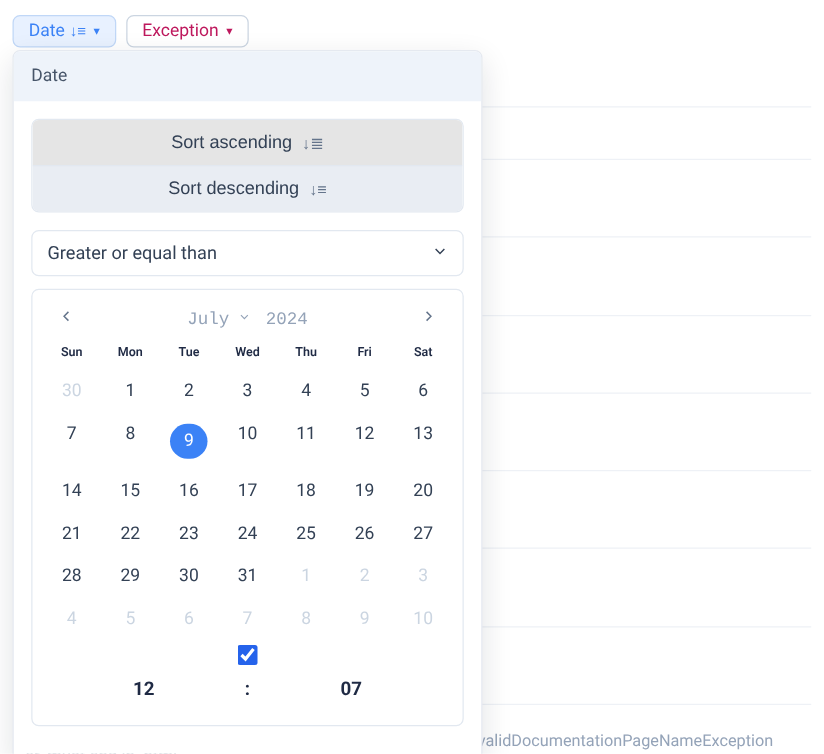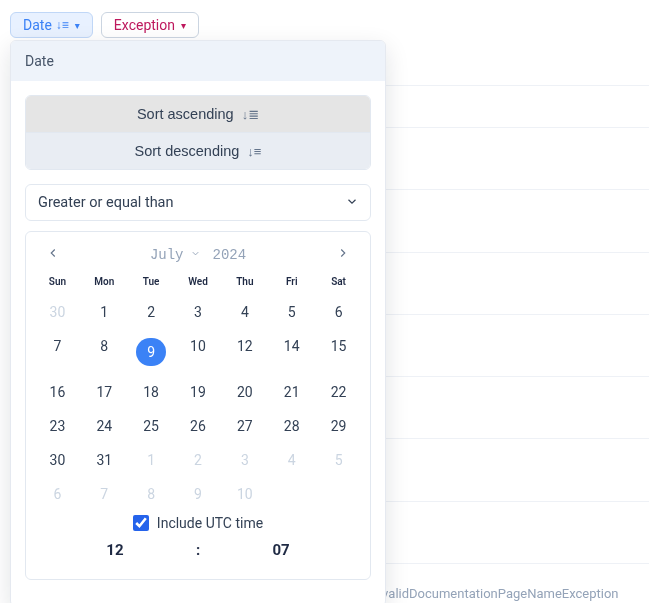--- a/index.html
+++ b/index.html
@@ -324,21 +324,23 @@
           <div class="day"><span>1</span></div>
           <div class="day"><span>2</span></div>
           <div class="day"><span>3</span></div>
           <div class="day"><span>4</span></div>
           <div class="day"><span>5</span></div>
           <div class="day"><span>6</span></div>
           <div class="day"><span>7</span></div>
           <div class="day"><span>8</span></div>
           <div class="day sel"><span>9</span></div>
           <div class="day"><span>10</span></div>
+          <div class="day"><span>11</span></div>
           <div class="day"><span>12</span></div>
+          <div class="day"><span>13</span></div>
           <div class="day"><span>14</span></div>
           <div class="day"><span>15</span></div>
           <div class="day"><span>16</span></div>
           <div class="day"><span>17</span></div>
           <div class="day"><span>18</span></div>
           <div class="day"><span>19</span></div>
           <div class="day"><span>20</span></div>
           <div class="day"><span>21</span></div>
           <div class="day"><span>22</span></div>
           <div class="day"><span>23</span></div>
@@ -357,21 +359,20 @@
           <div class="day muted"><span>5</span></div>
           <div class="day muted"><span>6</span></div>
           <div class="day muted"><span>7</span></div>
           <div class="day muted"><span>8</span></div>
           <div class="day muted"><span>9</span></div>
           <div class="day muted"><span>10</span></div>
         </div>
 
       <div class="utc-row">
         <input type="checkbox" checked="" style="">
-        <span>Include UTC time</span>
       </div>
 
       <div class="time-row">
         <span>12</span>
         <span class="colon">:</span>
         <span>07</span>
       </div>
 
     </div>
 

